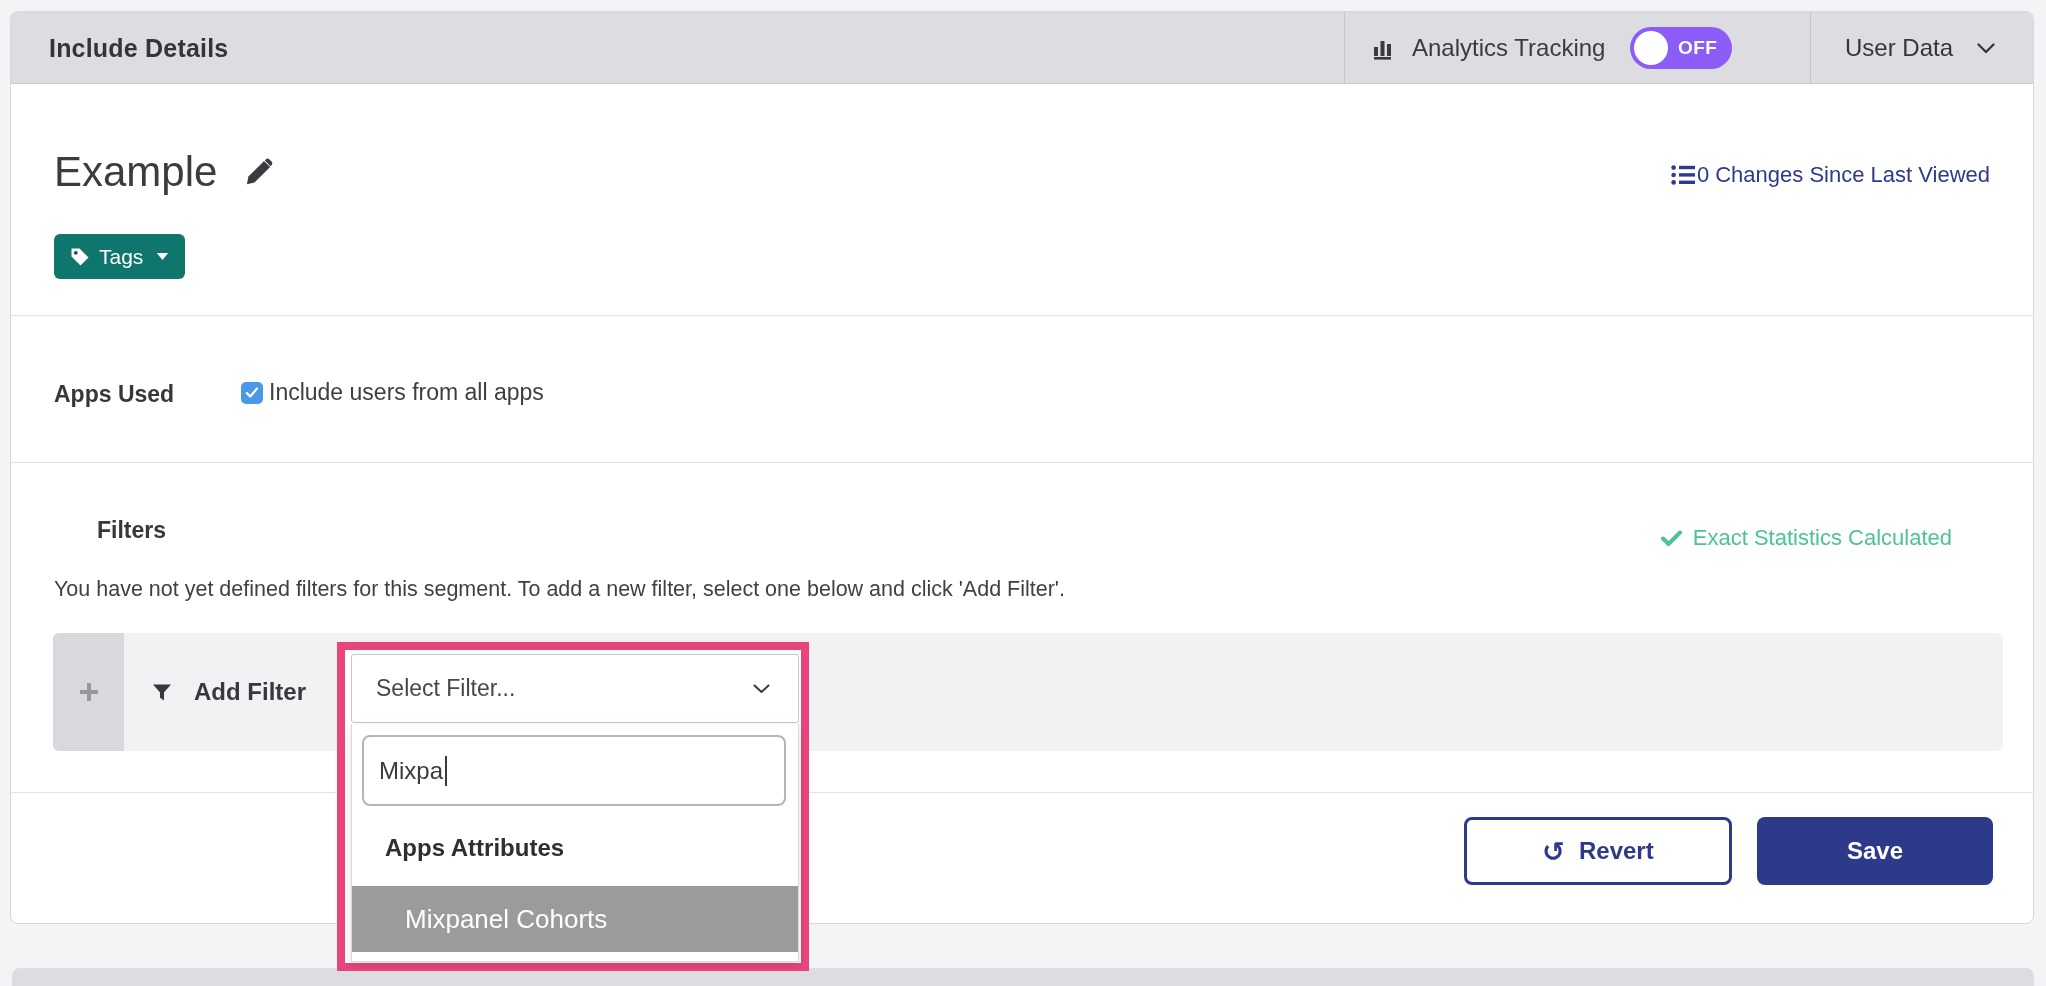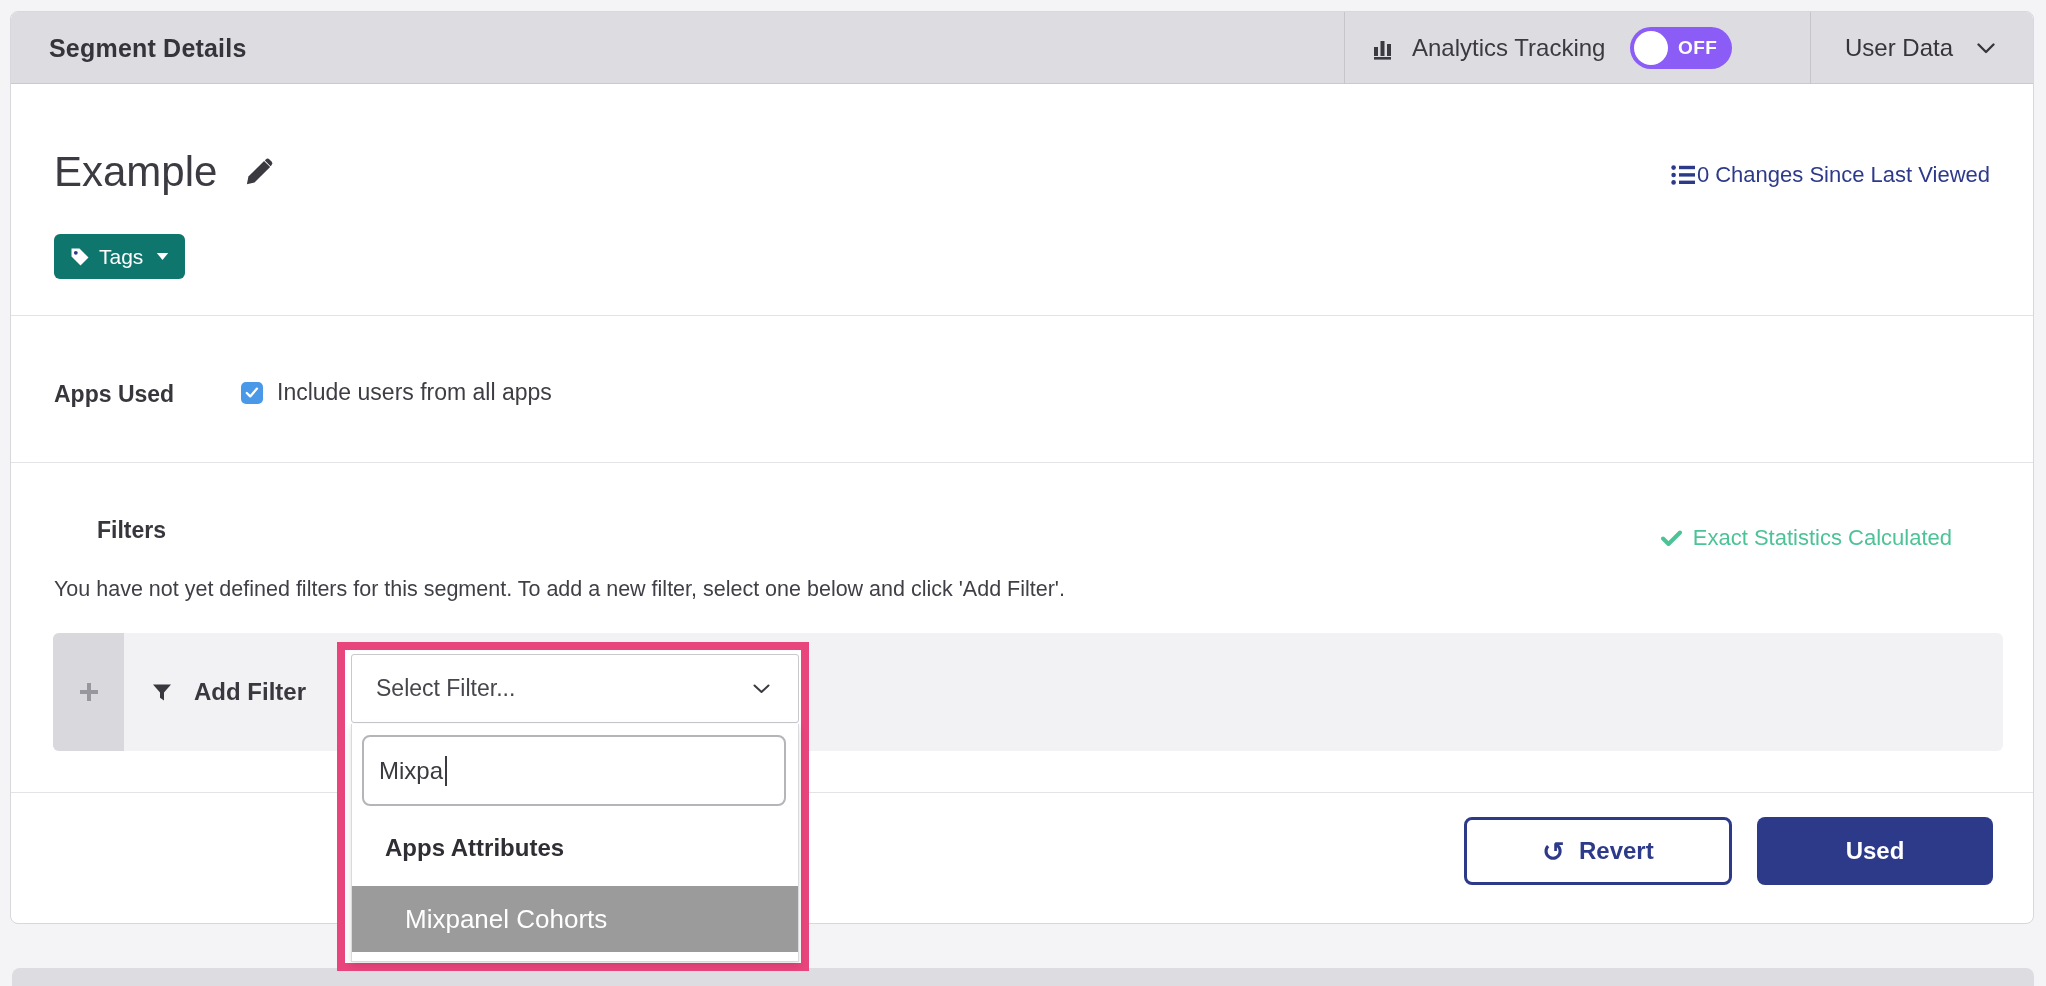--- a/index.html
+++ b/index.html
@@ -39,21 +39,21 @@
   .example-name { font-size:42px; color:#3b3b41; }
   .edit-btn { display:flex; align-items:center; cursor:pointer; }
   .changes-link { top:162px; right:56px; display:flex; align-items:center; gap:2px;
     color:#2d3a8a; font-size:22px; cursor:pointer; }
   .tags-button { left:54px; top:234px; height:45px; background:#0f766e; border-radius:6px;
     display:flex; align-items:center; gap:9px; padding:0 16px; cursor:pointer;
     color:#ffffff; font-size:21px; }
 
   
   .apps-label { left:54px; top:381px; font-size:23px; font-weight:bold; color:#36363c; }
-  .apps-check-row { left:241px; top:379px; display:flex; align-items:center; gap:14px;
+  .apps-check-row { left:241px; top:379px; display:flex; align-items:center; gap:6px;
     font-size:23px; color:#3d3d44; }
   .checkbox { width:22px; height:22px; border-radius:5px; background:#4a98e8;
     display:flex; align-items:center; justify-content:center; cursor:pointer; }
 
   
   .filters-label { left:54px; top:517px; font-size:23px; font-weight:bold; color:#36363c;margin-left:43px; }
   .filters-status { top:525px; right:94px; display:flex; align-items:center; gap:11px;
     color:#4cc397; font-size:22px; }
   .filters-desc { left:54px; top:577px; font-size:21.5px; color:#3f3f46; }
 
@@ -94,21 +94,21 @@
     border-radius:8px 8px 0 0; z-index:5; }
 
   svg { display:block; }
 </style>
 </head>
 <body>
 
 <div class="abs container"></div>
 <div class="abs header-bar"></div>
 
-<div class="abs page-title">Segment Details</div>
+<div class="abs page-title">Include Details</div>
 
 <div class="abs vdiv" style="left:1344px;"></div>
 
 <div class="abs analytics-group">
   <span>
     <svg width="27" height="26" viewBox="0 0 27 26">
       <rect x="2" y="12" width="4" height="9" fill="#3a3a40"></rect>
       <rect x="8.5" y="6" width="4" height="15" fill="#3a3a40"></rect>
       <rect x="15" y="9" width="4" height="12" fill="#3a3a40"></rect>
       <rect x="2" y="22" width="17" height="2.6" fill="#3a3a40"></rect>
@@ -236,16 +236,16 @@
   <span>Mixpanel Cohorts</span>
 </div>
 
 <div class="abs hdivider" style="top:792px;"></div>
 
 <div class="abs revert-button">
   <span class="revert-glyph">↺</span>
   <span>Revert</span>
 </div>
 <div class="abs save-button">
-  <span>Used</span>
+  <span>Save</span>
 </div>
 
 <div class="abs bottom-strip"></div>
 
 </body></html>

